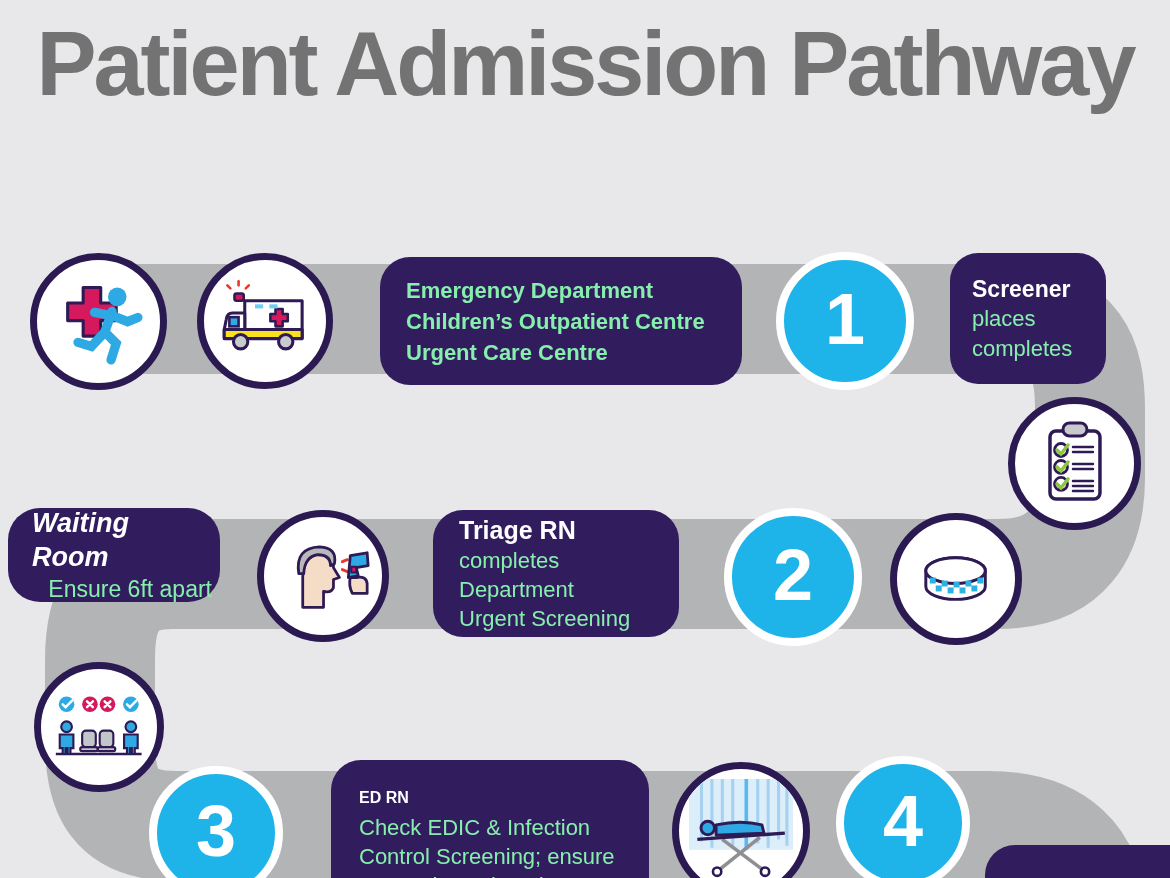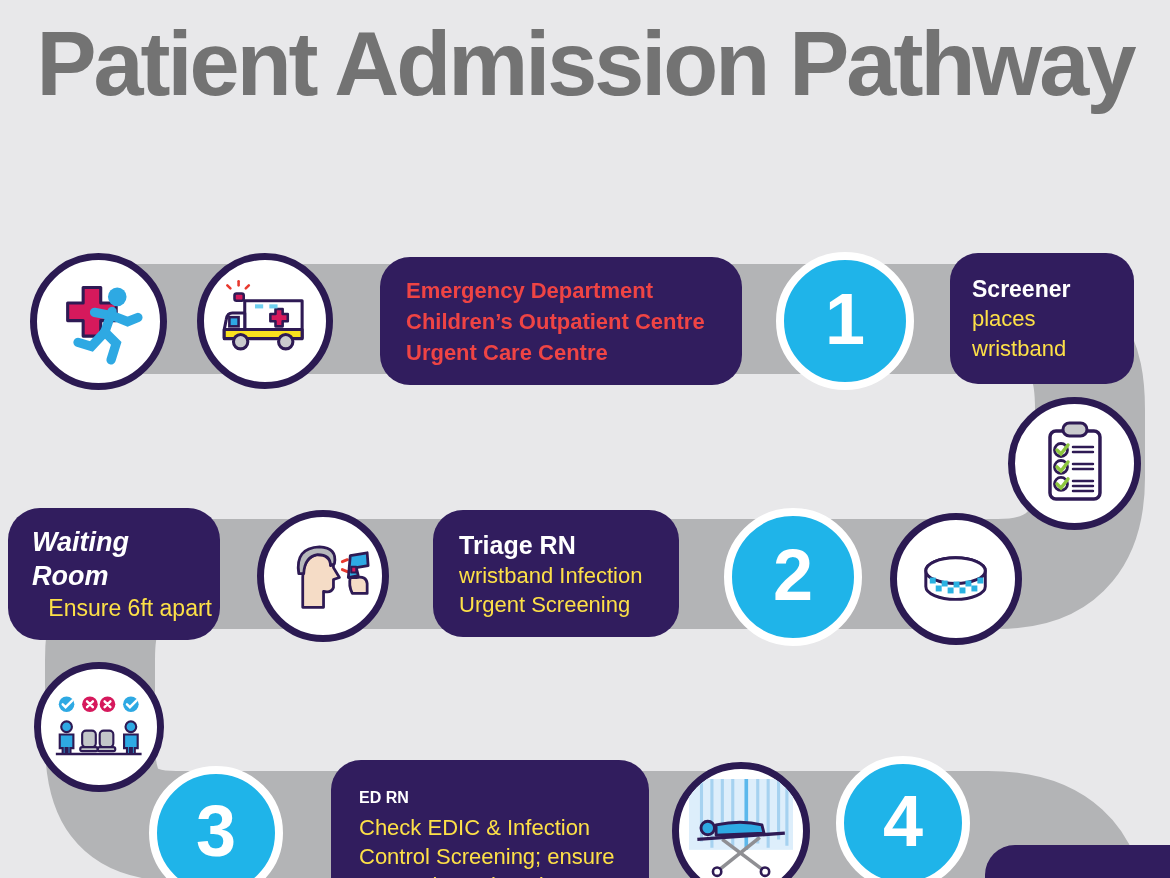--- a/index.html
+++ b/index.html
@@ -18,30 +18,30 @@
     font-size:90px; font-weight:700; letter-spacing:-3px;
     color:#737373; line-height:1.25;
   }
 
   .pbox {
     position:absolute; z-index:3; background:#311d5e; color:#ffffff;
     border-radius:30px; box-sizing:border-box;
     display:flex; flex-direction:column; justify-content:center;
   }
   .pbox .b-title { font-weight:700; }
-  .pbox .b-line { font-weight:400; color:#fde047; }
+  .pbox .b-line { font-weight:400; color:#86efac; }
 
   .box-emergency { left:380px; top:257px; width:362px; height:128px; padding:10px 14px 10px 26px; }
-  .box-emergency .b-line { font-weight:700; color:#ef4444; font-size:22px; line-height:31px; }
-
-  .box-screener { left:950px; top:253px; width:184px; height:131px; padding:10px 8px 10px 22px; border-radius:28px; }
+  .box-emergency .b-line { font-weight:700; color:#86efac; font-size:22px; line-height:31px; }
+
+  .box-screener { left:950px; top:253px; width:156px; height:131px; padding:10px 8px 10px 22px; border-radius:28px; }
   .box-screener .b-title { font-size:23px; line-height:30px; }
   .box-screener .b-line  { font-size:22px; line-height:30px; }
 
-  .box-waiting { left:8px; top:508px; width:212px; height:132px; padding:10px 8px 10px 24px; border-radius:32px; }
+  .box-waiting { left:8px; top:508px; width:212px; height:94px; padding:10px 8px 10px 24px; border-radius:32px; }
   .box-waiting .b-title { font-size:27px; line-height:34px; font-style:italic; }
   .box-waiting .b-line  { font-size:23px; line-height:31px;text-align:right; }
 
   .box-triage { left:433px; top:510px; width:246px; height:127px; padding:10px 20px 10px 26px; }
   .box-triage .b-title { font-size:25px; line-height:32px; }
   .box-triage .b-line  { font-size:22px; line-height:29px; }
 
   .box-edrn { left:331px; top:760px; width:318px; height:170px; padding:22px 8px 10px 28px; justify-content:flex-start; }
   .box-edrn .b-title { font-size:16px; line-height:31px; }
   .box-edrn .b-line  { font-size:22px; line-height:29px; }
@@ -133,21 +133,21 @@
     <div class="b-line">Urgent Care Centre</div>
   </div>
 
   <div class="ncirc n-1">
     <span class="num">1</span>
   </div>
 
   <div class="pbox box-screener">
     <div class="b-title">Screener</div>
     <div class="b-line">places</div>
-    <div class="b-line">wristband</div>
+    <div class="b-line">completes</div>
   </div>
 
   <div class="icirc c-clipboard">
     <svg viewBox="0 0 100 100">
       <rect x="25" y="17" width="50" height="68" rx="6" fill="#fff" stroke="#2e1a54" stroke-width="3.5"></rect>
       <rect x="38" y="9" width="24" height="13" rx="6.5" fill="#c9cacd" stroke="#2e1a54" stroke-width="3"></rect>
       <g fill="none" stroke-linecap="round">
         <circle cx="36" cy="36" r="6.5" stroke="#2e1a54" stroke-width="2.8"></circle>
         <path d="M32 36 L36 40 L43 31" stroke="#8dc63f" stroke-width="3.5"></path>
         <path d="M48 33 H68 M48 38 H68" stroke="#2e1a54" stroke-width="2.5"></path>
@@ -177,21 +177,21 @@
       <g stroke="#2e1a54" stroke-width="2.8" stroke-linejoin="round">
         <path d="M78 30 L95 27 L96 40 L84 42 L86 50 L76 52 Z" fill="#2ea9e3"></path>
         <rect x="79" y="41" width="5" height="6" fill="#d6195c" stroke-width="2"></rect>
         <path d="M84 52 Q94 50 95 58 V68 H80 Q76 60 78 52 Z" fill="#f5dcc6"></path>
       </g>
     </svg>
   </div>
 
   <div class="pbox box-triage">
     <div class="b-title">Triage RN</div>
-    <div class="b-line">wristband Infection</div>
+    <div class="b-line">completes Department</div>
     <div class="b-line">Urgent Screening</div>
   </div>
 
   <div class="ncirc n-2">
     <span class="num">2</span>
   </div>
 
   <div class="icirc c-wrist">
     <svg viewBox="0 0 100 100">
       <path d="M20 42 a30 13 0 1 1 60 0 l0 16 a30 13 0 0 1 -60 0 z" fill="#fff" stroke="#2e1a54" stroke-width="3"></path>

